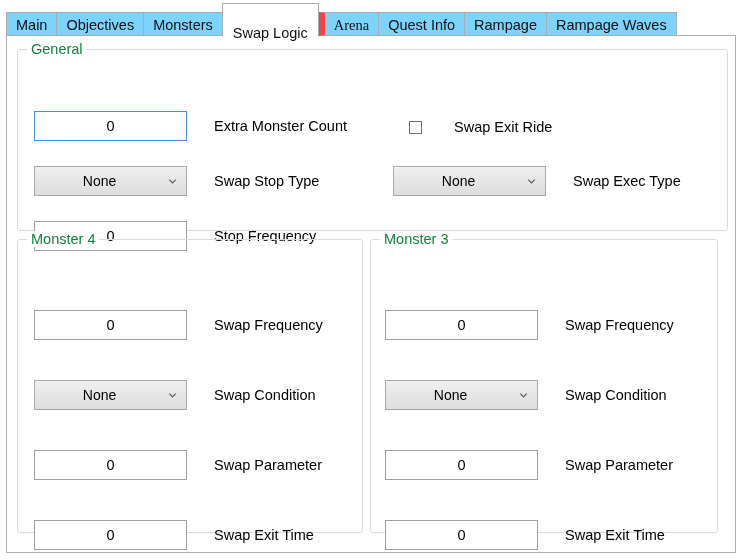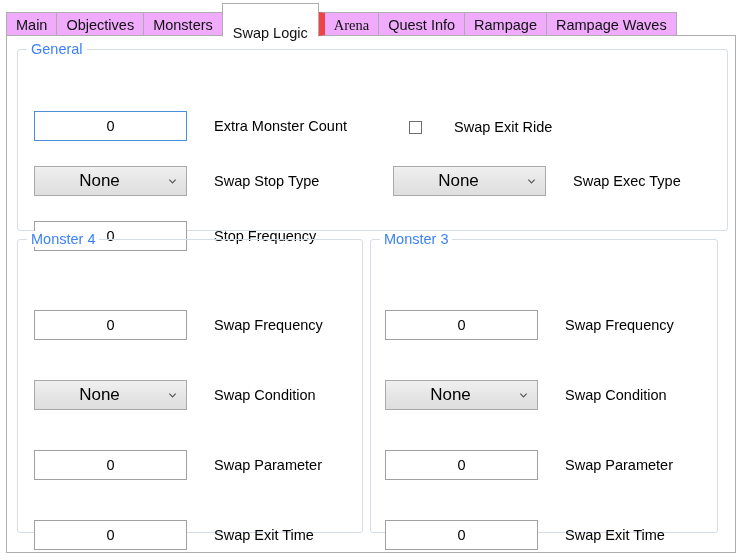--- a/index.html
+++ b/index.html
@@ -24,21 +24,21 @@
     top: 8px;
     height: 28px;
     display: flex;
     align-items: flex-end;
     z-index: 3;
   }
   .tab {
     height: 24px;
     line-height: 24px;
     padding: 0 9px;
-    background: #f0abfc;
+    background: #7dd3fc;
     border: 1px solid #adadad;
     border-right: none;
     box-sizing: border-box;
     font-size: 14.5px;
     color: #111;
     white-space: nowrap;
     cursor: default;
     position: relative;
   }
   .tab:last-child { border-right: 1px solid #adadad; }
@@ -74,21 +74,21 @@
     border-radius: 3px;
     background: transparent;
   }
   .groupbox > .gb-title {
     position: absolute;
     top: -9px;
     left: 9px;
     background: #ffffff;
     padding: 0 4px;
     font-size: 14.5px;
-    color: #3b82f6;
+    color: #15803d;
     white-space: nowrap;
   }
 
   #gb-general  { left: 10px;  top: 13px;  width: 711px; height: 182px; }
   #gb-monster2 { left: 10px;  top: 203px; width: 346px; height: 294px; }
   #gb-monster3 { left: 363px; top: 203px; width: 348px; height: 294px; }
 
   
   .field {
     position: absolute;
@@ -112,21 +112,21 @@
   .textbox.focused { border: 1px solid #4a90d9; }
 
   .combo {
     position: relative;
     width: 153px;
     height: 30px;
     box-sizing: border-box;
     border: 1px solid #a9a9a9;
     background: linear-gradient(to bottom, #f0f0f0 0%, #e6e6e6 50%, #dedede 100%);
     color: #000;
-    font-size: 17px;
+    font-size: 14px;
     line-height: 28px;
     text-align: center;
     cursor: default;
     user-select: none;
   }
   .combo .combo-text {
     display: block;
     padding-right: 22px;
   }
   .combo .chev {

